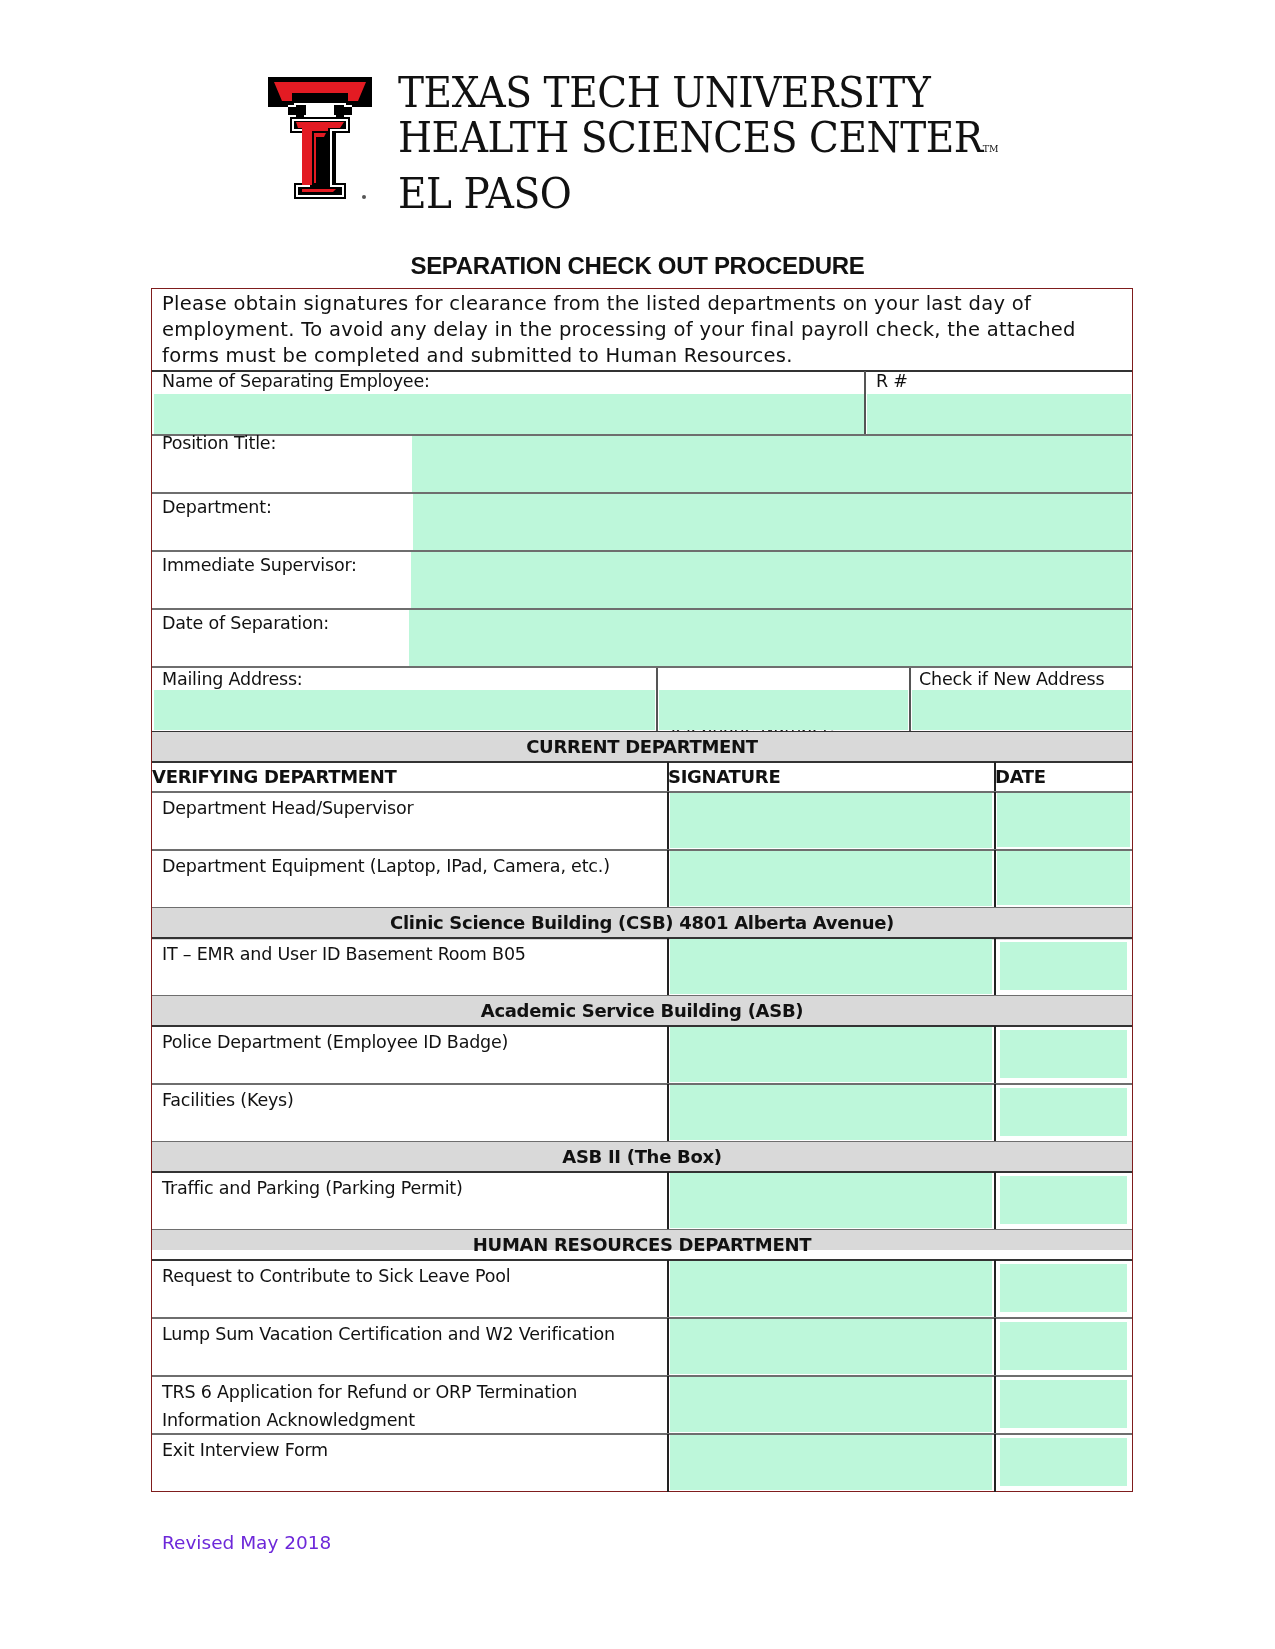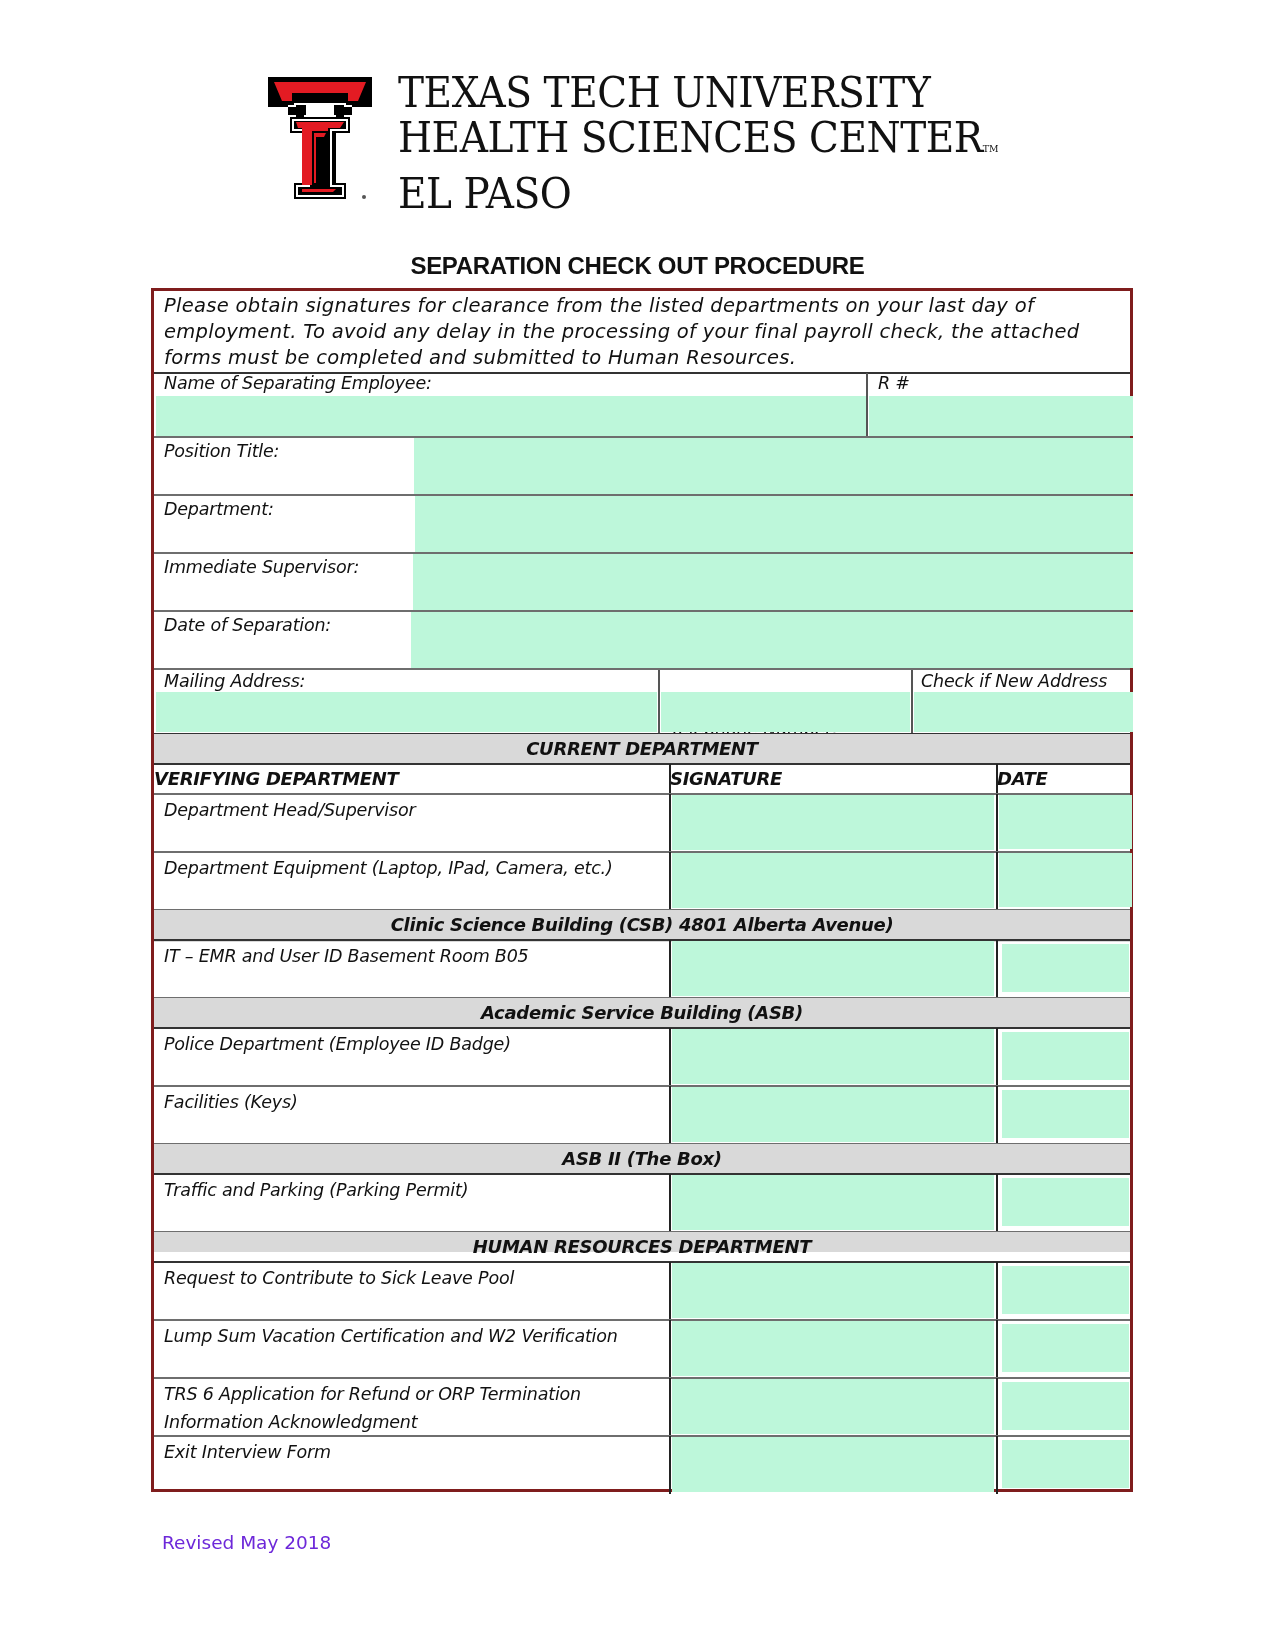--- a/index.html
+++ b/index.html
@@ -2,21 +2,21 @@
 <html><head>
 <meta charset="utf-8">
 <style>
   html, body { margin: 0; padding: 0; background: #ffffff; }
   body { width: 1275px; height: 1649px; position: relative; overflow: hidden; color: #111; }
   .logo { position: absolute; left: 266px; top: 75px; width: 108px; height: 128px; }
   .logo-text { position: absolute; left: 398px; top: 70px; font-family: "DejaVu Serif", "Liberation Serif", serif; color: #111; }
   .logo-text .ln { display: block; font-size: 42px; line-height: 45px; letter-spacing: -0.5px; white-space: nowrap; transform: scaleX(0.93); transform-origin: left center; }
   .logo-text .tm { font-size: 10px; vertical-align: baseline; letter-spacing: 0; }
   .title { position: absolute; left: 0; width: 1275px; top: 252px; text-align: center; font-family: "Liberation Sans", sans-serif; font-weight: bold; font-size: 24px; letter-spacing: -0.3px; }
-  .form { position: absolute; left: 151px; top: 288px; width: 982px; height: 1204px; border: 3px solid #7f1d1d; box-sizing: border-box; font-style: italic; }
+  .form { position: absolute; left: 151px; top: 288px; width: 982px; height: 1204px; border: 1px solid #7f1d1d; box-sizing: border-box; }
   .hline { position: absolute; left: 0; right: 0; height: 2px; background: #6e6e6e; }
   .hline.dark { background: #333; height: 1.5px; }
   .vline { position: absolute; width: 2px; background: #555; }
   .label { position: absolute; left: 10px; font-family: "DejaVu Sans", sans-serif; font-size: 17.5px; color: #111; white-space: nowrap; letter-spacing: -0.2px; }
   .intro { position: absolute; left: 10px; top: 2px; right: 10px; font-family: "DejaVu Sans", sans-serif; font-size: 19.5px; line-height: 26px; letter-spacing: 0.3px; color: #111; }
   .fill { position: absolute; background: #bdf7da; }
   .gray { position: absolute; left: 0; right: 0; background: #d9d9d9; text-align: center; font-family: "DejaVu Sans", sans-serif; font-weight: bold; font-size: 18px; line-height: 30px; color: #111; letter-spacing: -0.3px; }
   .colhdr { position: absolute; font-family: "DejaVu Sans", sans-serif; font-weight: bold; font-size: 18px; line-height: 30px; letter-spacing: -0.3px; }
   .footer { position: absolute; left: 162px; top: 1532px; font-family: "DejaVu Sans", sans-serif; font-size: 18.5px; color: #6d28d9; }
 </style>
@@ -50,21 +50,21 @@
   <div class="intro">Please obtain signatures for clearance from the listed departments on your last day of employment. To avoid any delay in the processing of your final payroll check, the attached forms must be completed and submitted to Human Resources.</div>
   <div class="hline dark" style="top:81px;"></div>
 
   <div class="label" style="top:82px;">Name of Separating Employee:</div>
   <div class="fill" style="left:2px; top:105px; width:710px; height:40px;"></div>
   <div class="vline" style="left:712px; top:82px; height:64px;"></div>
   <div class="label" style="left:724px; top:82px;">R #</div>
   <div class="fill" style="left:715px; top:105px; width:264px; height:40px;"></div>
   <div class="hline" style="top:145px;"></div>
 
-  <div class="label" style="top:150px;">Position Title:</div>
+  <div class="label" style="top:144px;">Position Title:</div>
   <div class="fill" style="left:260px; top:147px; width:719px; height:56px;"></div>
   <div class="hline" style="top:203px;"></div>
 
   <div class="label" style="top:208px;">Department:</div>
   <div class="fill" style="left:261px; top:205px; width:718px; height:56px;"></div>
   <div class="hline" style="top:261px;"></div>
 
   <div class="label" style="top:266px;">Immediate Supervisor:</div>
   <div class="fill" style="left:259px; top:263px; width:720px; height:56px;"></div>
   <div class="hline" style="top:319px;"></div>

